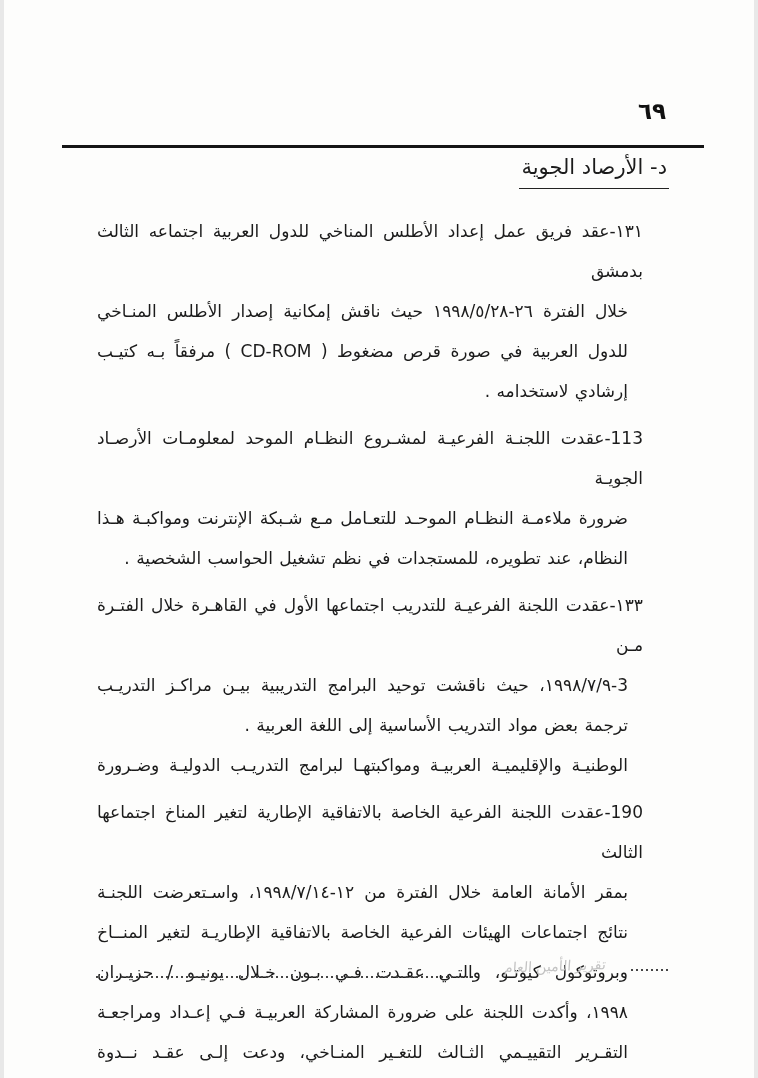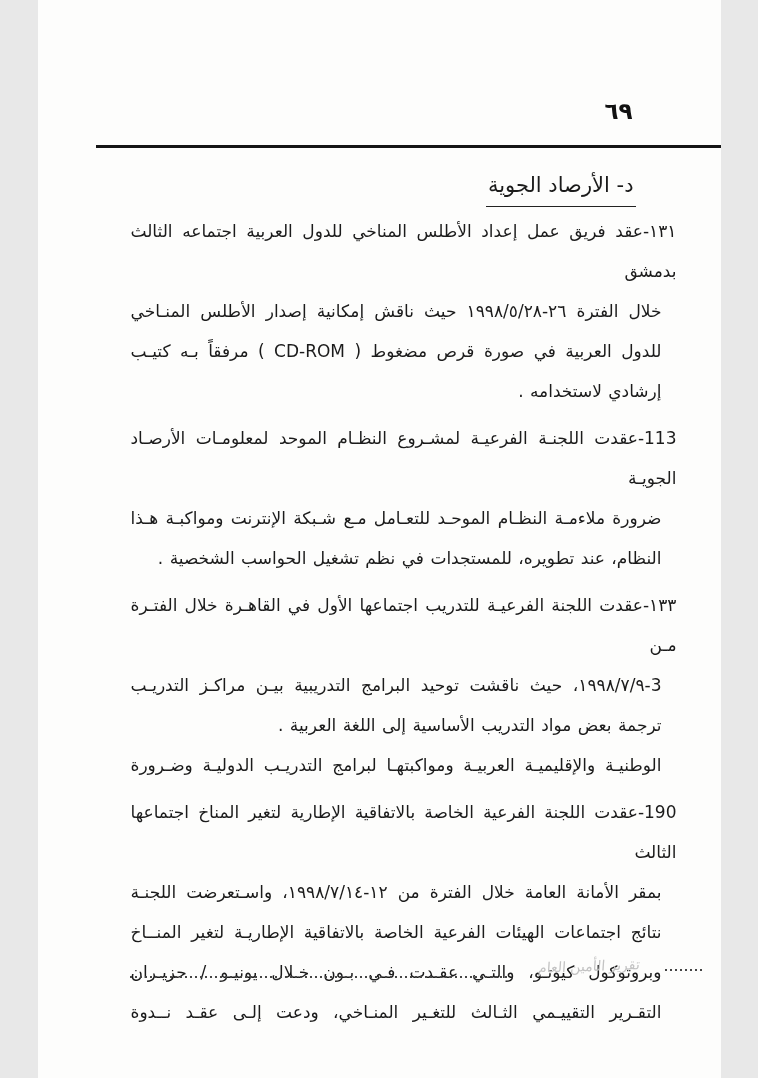--- a/index.html
+++ b/index.html
@@ -1,36 +1,36 @@
 <!DOCTYPE html>
 <html lang="ar" dir="rtl"><head>
 <meta charset="utf-8">
 <style>
   html,body{margin:0;padding:0;background:#e8e8e8;}
   .page{
     position:relative;
-    width:683px;height:1078px;
+    width:750px;height:1078px;
     margin:0 auto;
     background:#fdfdfc;
     font-family:"DejaVu Sans", sans-serif;
     color:#1b1b1b;
     direction:rtl;
     overflow:hidden;
   }
   .page-number{
     position:absolute;top:98px;right:88px;
     font-size:23px;font-weight:600;letter-spacing:2px;
     color:#111;
   }
   .top-rule{
     position:absolute;top:145px;left:58px;width:642px;height:3px;
     background:#151515;
   }
   .section-heading{
-    position:absolute;top:171px;right:85px;
+    position:absolute;top:153px;right:85px;
     font-size:21px;line-height:28px;
     border-bottom:1.6px solid #222;
     padding:0 2px 7px 2px;
     white-space:nowrap;
   }
   .text-block{
     position:absolute;top:211px;left:93px;width:562px;
     font-size:17px;line-height:40px;
   }
   .para{margin:0 16px 7px 0;padding-right:15px;}
@@ -89,20 +89,21 @@
       <div class="line">3-٩‏/٧‏/١٩٩٨، حيث ناقشت توحيد البرامج التدريبية بيـن مراكـز التدريـب</div>
       <div class="line last">ترجمة بعض مواد التدريب الأساسية إلى اللغة العربية .</div>
       <div class="line">الوطنيـة والإقليميـة العربيـة ومواكبتهـا لبرامج التدريـب الدوليـة وضـرورة</div>
     </div>
 
     <div class="para">
       <div class="line first">190-عقدت اللجنة الفرعية الخاصة بالاتفاقية الإطارية لتغير المناخ اجتماعها الثالث</div>
       <div class="line">بمقر الأمانة العامة خلال الفترة من ١٢-١٤‏/٧‏/١٩٩٨، واسـتعرضت اللجنـة</div>
       <div class="line">نتائج اجتماعات الهيئات الفرعية الخاصة بالاتفاقية الإطاريـة لتغير المنــاخ</div>
       <div class="line">وبروتوكول كيوتـو، والتـي عقـدت فـي بـون خـلال يونيـو / حزيـران</div>
+      <div class="line">١٩٩٨، وأكدت اللجنة على ضرورة المشاركة العربيـة فـي إعـداد ومراجعـة</div>
       <div class="line">التقـرير التقييـمي الثـالث للتغـير المنـاخي، ودعت إلـى عقـد نــدوة</div>
     </div>
 
   </div>
 
   <div class="footer-dots seg1"></div>
   <div class="footer-note">تقرير الأمين العام</div>
   <div class="footer-dots seg2"></div>
 
 </div>

